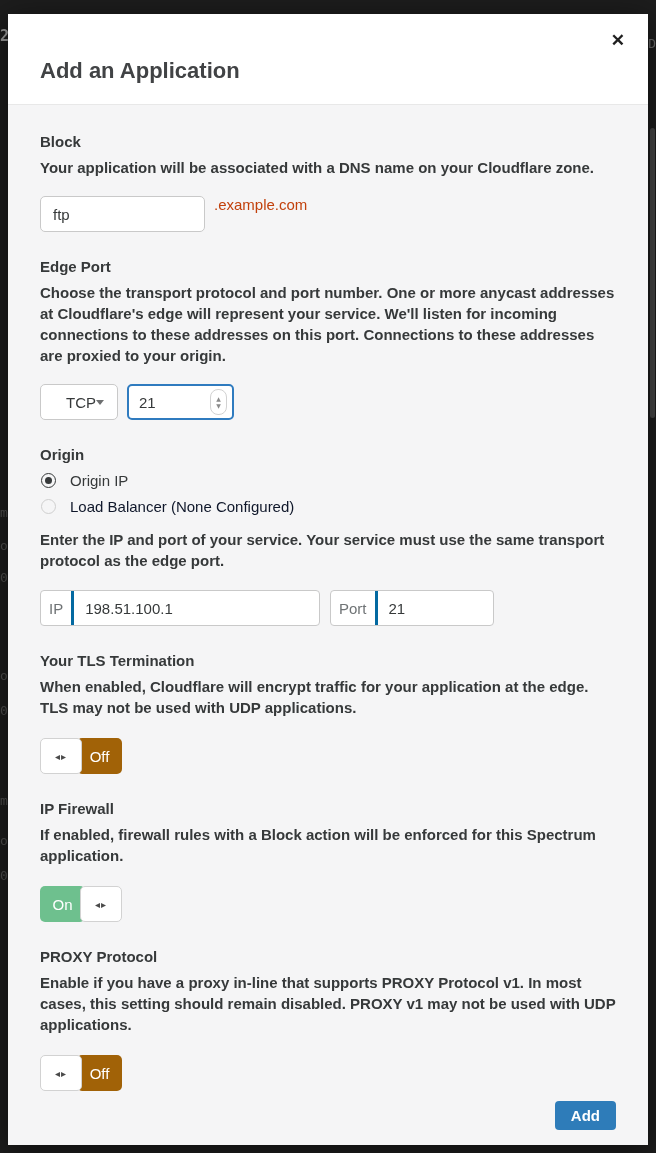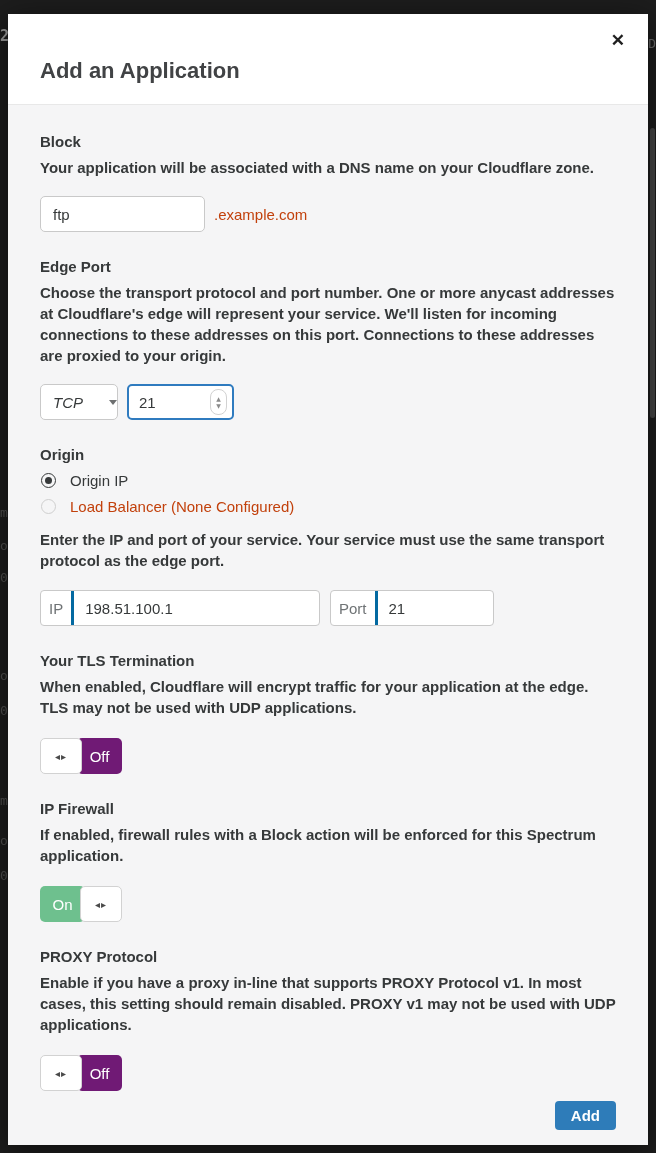--- a/index.html
+++ b/index.html
@@ -23,58 +23,58 @@
 
   .h{font-size:15px;font-weight:700;color:#36393a;margin:26px 0 0;}
   .sec:first-child .h{margin-top:0;}
   .d{font-size:15px;color:#36393a;line-height:21px;margin:7px 0 0;max-width:582px;font-weight:bold;}
 
   .box{background:#fff;border:1px solid #c9c9c9;border-radius:5px;height:36px;box-sizing:border-box;
        display:flex;align-items:center;}
   .box input{border:none;outline:none;background:transparent;font-family:inherit;font-size:15px;
              color:#36393a;width:100%;padding:0 0 0 12px;}
 
-  .domain-row{display:flex;align-items:center;margin-top:18px;}
+  .domain-row{display:flex;margin-top:18px;}
   .domain-box{width:165px;}
   .suffix{margin-left:9px;font-size:15px;color:#c2410c;}
 
   .port-row{display:flex;gap:9px;margin-top:18px;}
-  .select{width:78px;justify-content:space-between;padding:0 0 0 12px;cursor:pointer;font-size:15px;font-style:italic;}
+  .select{width:78px;justify-content:center;padding:0 0 0 12px;cursor:pointer;font-size:15px;}
   .caret-down{width:0;height:0;border-left:4px solid transparent;border-right:4px solid transparent;
               border-top:5px solid #6d6f70;}
   .edge-port-box{width:107px;border:2px solid #2f7bbf;position:relative;}
   .edge-port-box input{padding-left:10px;}
   .spinner{position:absolute;right:5px;top:50%;transform:translateY(-50%);width:15px;height:24px;
            border:1px solid #d2d2d2;border-radius:8px;background:#fff;display:flex;flex-direction:column;
            align-items:center;justify-content:center;color:#8a8a8a;cursor:pointer;}
   .spinner span{font-size:6px;line-height:7px;font-family:"DejaVu Sans",sans-serif;}
 
   .radio-row{display:flex;align-items:center;margin-top:9px;cursor:pointer;}
   .radio-outer{width:15px;height:15px;border-radius:50%;border:1.5px solid #36393a;box-sizing:border-box;
                display:flex;align-items:center;justify-content:center;margin:0 0 0 1px;flex:0 0 15px;}
   .radio-dot{width:7px;height:7px;border-radius:50%;background:#36393a;}
   .radio-outer.disabled{border-color:#cfcfcf;}
   .radio-label{font-size:15px;color:#36393a;margin-left:14px;}
-  .radio-label.disabled{color:#c2410c;}
+  .radio-label.disabled{color:#0f172a;}
 
   .ip-row{display:flex;gap:10px;margin-top:19px;}
   .prefixed{padding:0;overflow:hidden;border-radius:4px;}
   .prefix{display:flex;align-items:center;align-self:stretch;padding:0 8px;color:#6f7375;font-size:15px;
           border-right:3px solid #0369a1;}
   .prefixed input{padding-left:11px;}
   .ip-box{width:280px;}
   .origin-port-box{width:164px;}
 
   .toggle{display:flex;margin-top:20px;height:36px;cursor:pointer;}
   .knob{width:42px;background:#fff;border:1px solid #d2d2d2;border-radius:5px;box-sizing:border-box;
         display:flex;align-items:center;justify-content:center;position:relative;z-index:2;}
   .knob .arrows{font-family:"DejaVu Sans",sans-serif;font-size:10px;color:#4a4a4a;letter-spacing:1px;}
   .toggle-label{width:45px;display:flex;align-items:center;justify-content:center;color:#fff;
                 font-size:15px;border-radius:5px;z-index:1;}
-  .toggle-label.off{background:#701a75;margin-left:-5px;}
+  .toggle-label.off{background:#a16207;margin-left:-5px;}
   .toggle-label.on{background:#6ec08e;margin-right:-5px;}
 
   .footer-row{display:flex;justify-content:flex-end;margin-top:10px;}
   .add-btn{background:#2e7cb9;color:#fff;font-size:15px;font-weight:700;border:none;border-radius:4px;
            height:29px;padding:0 16px;cursor:pointer;font-family:inherit;}
 </style>
 </head>
 <body>
 
 <div class="canvas">

